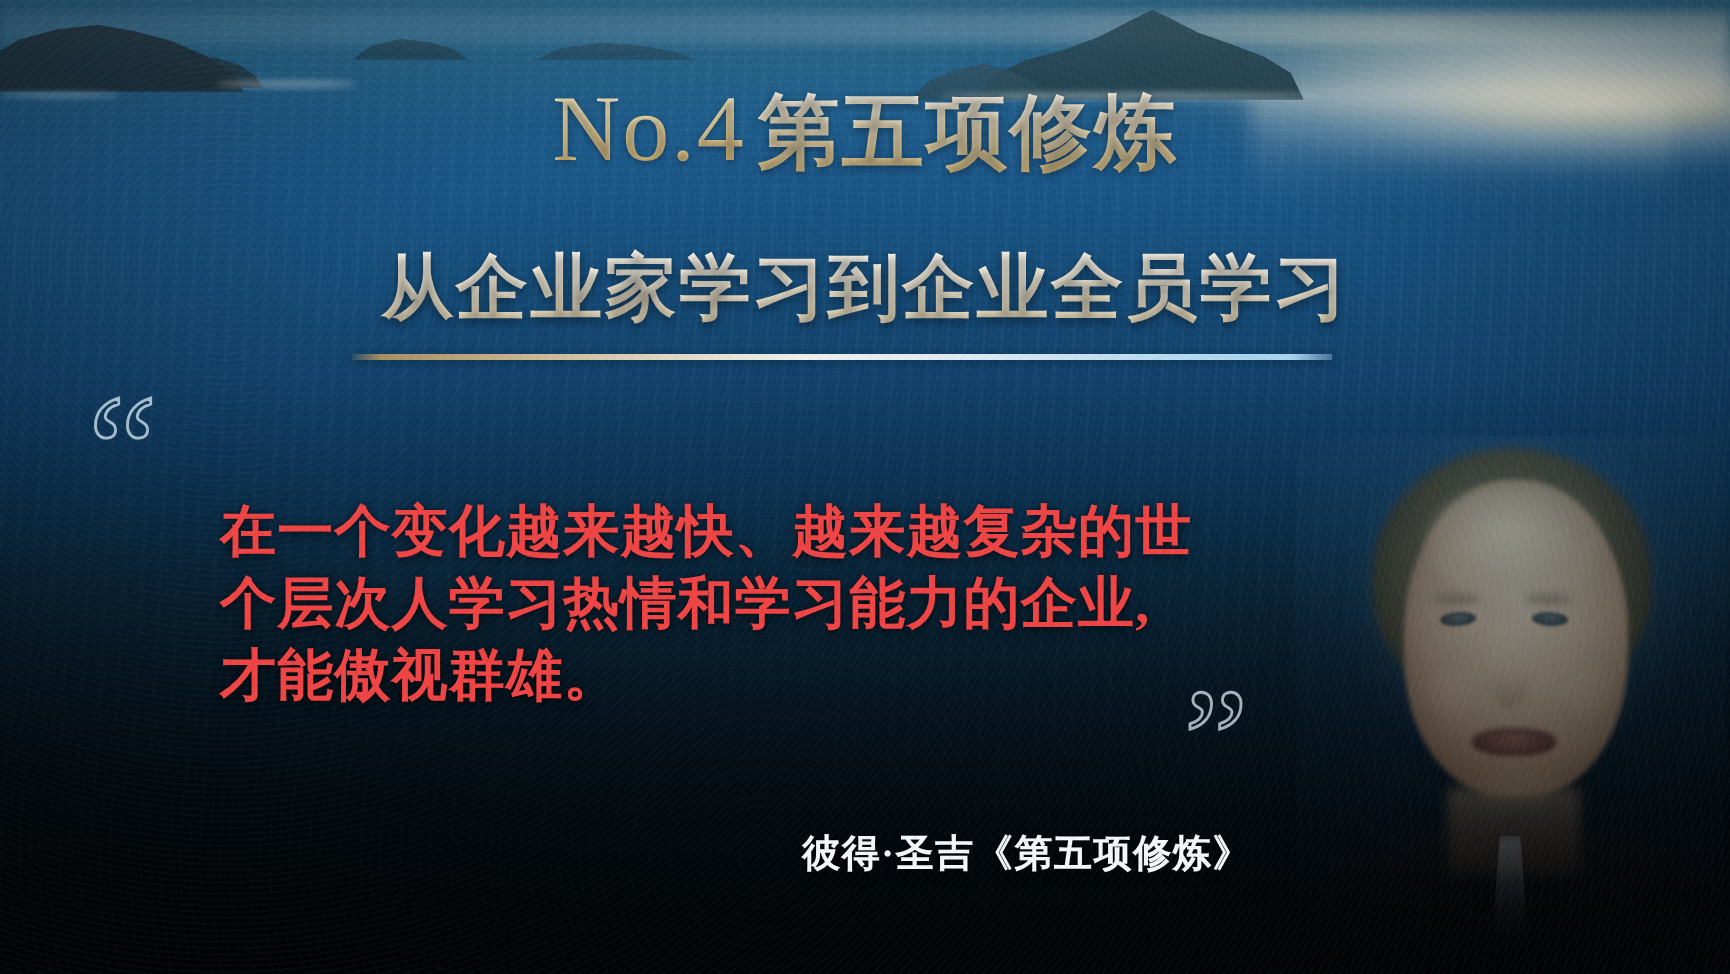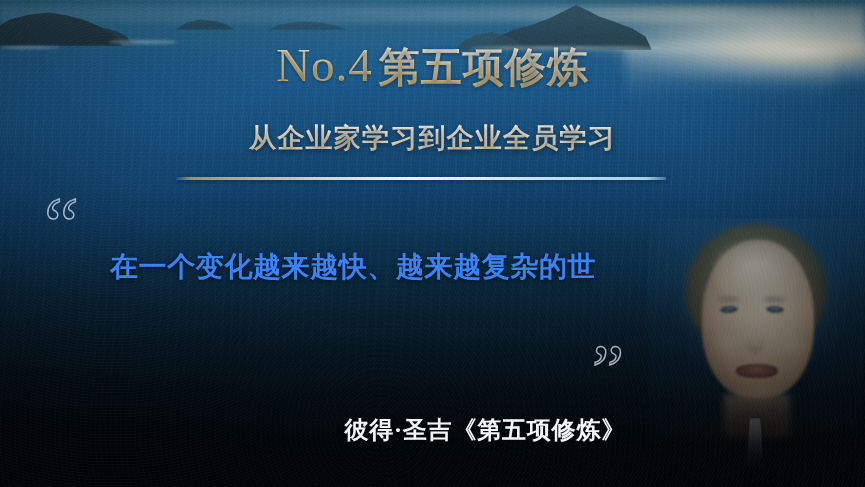--- a/index.html
+++ b/index.html
@@ -386,21 +386,21 @@
     text-shadow: 0 1px 4px rgba(0,0,0,0.4);
   }
 
   .subtitle {
     position: absolute;
     left: 0; right: 0;
     top: 120px;
     text-align: center;
     font-family: "Liberation Serif", "DejaVu Serif", serif;
     font-weight: 700;
-    font-size: 27px;
+    font-size: 36px;
     letter-spacing: 1.2px;
     background: linear-gradient(to bottom, #fffdf6 0%, #fdf6e4 38%, #f4e8cc 70%, #e9d9b2 100%);
     -webkit-background-clip: text;
     background-clip: text;
     color: transparent;
     text-shadow: 0 2px 5px rgba(0,0,0,0.45);
     white-space: nowrap;
   }
 
   .divider {
@@ -445,35 +445,35 @@
   
   .quote {
     position: absolute;
     left: 110px;
     top: 249px;
     width: 520px;
     font-family: "Liberation Serif", "DejaVu Serif", serif;
     font-weight: 700;
     font-size: 28px;
     line-height: 36px;
-    color: #3b82f6;
+    color: #ef4444;
     letter-spacing: 0.6px;
     text-shadow: 0 2px 6px rgba(0,0,0,0.55), 0 0 2px rgba(0,0,0,0.4);
   }
   .quote .ln { display: block; white-space: nowrap; }
 
   .attribution {
     position: absolute;
     left: 0;
     top: 414px;
     width: 626px;
     text-align: right;
     font-family: "Liberation Serif", "DejaVu Serif", serif;
     font-weight: 700;
-    font-size: 24px;
+    font-size: 19px;
     letter-spacing: 0.8px;
     color: #f4f7fa;
     text-shadow: 0 2px 6px rgba(0,0,0,0.7);
     white-space: nowrap;
   }
 
   
   .grain {
     position: absolute;
     inset: 0;
@@ -541,18 +541,20 @@
 
   <div class="subtitle">从企业家学习到企业全员学习</div>
 
   <div class="divider"></div>
 
   <div class="qmark open">“</div>
   <div class="qmark close">”</div>
 
   <div class="quote">
     <span class="ln">在一个变化越来越快、越来越复杂的世</span>
+    <span class="ln">个层次人学习热情和学习能力的企业,</span>
+    <span class="ln">才能傲视群雄。</span>
   </div>
 
   <div class="attribution">彼得·圣吉《第五项修炼》</div>
 
   <div class="grain"></div>
 </div>
 
 </body></html>

